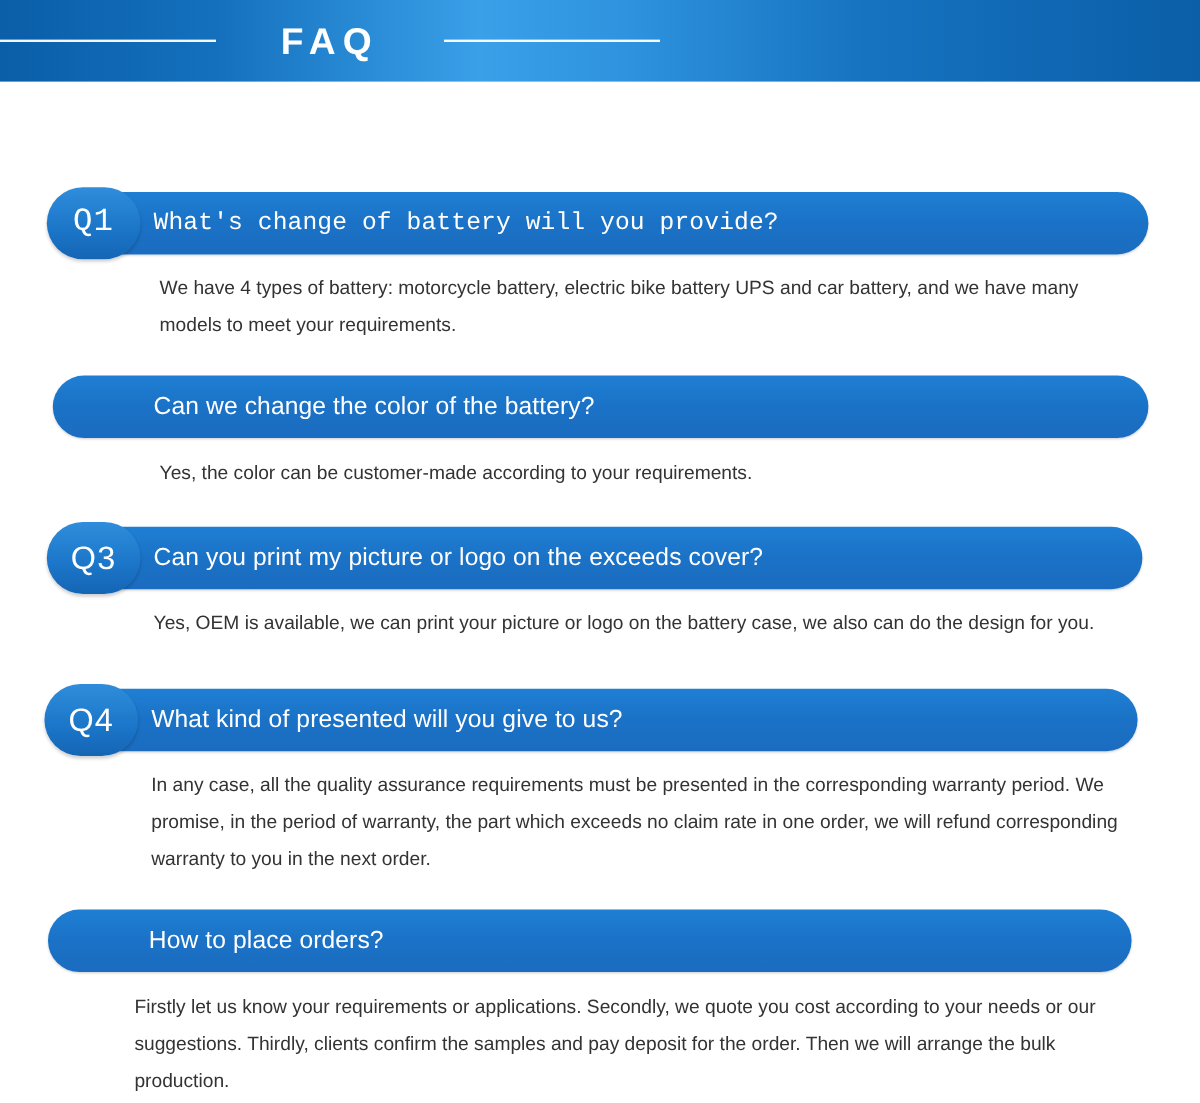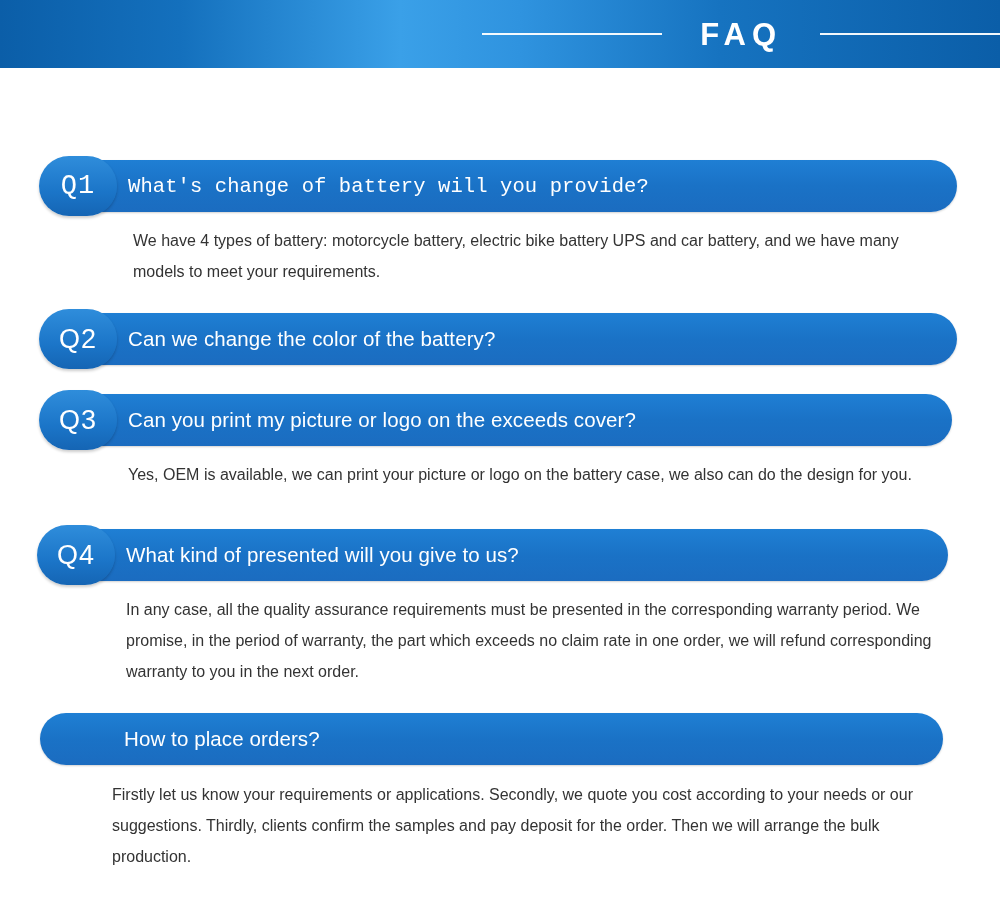--- a/index.html
+++ b/index.html
@@ -31,22 +31,22 @@
         #2f93df 52%,
         #1673c0 72%,
         #0b5ea8 100%);
     display: flex;
     align-items: center;
     justify-content: center;
   }
   .banner-inner {
     display: flex;
     align-items: center;
-    justify-content: flex-end;
-    gap: 0;
+    justify-content: flex-start;
+    gap: 16px;
     width: 100%;
   }
   .rule {
     height: 2px;
     width: 180px;
     background: #ffffff;
     opacity: 0.95;
   }
   .rule.left { margin-right: 38px; }
   .rule.right { margin-left: 38px; }
@@ -148,23 +148,23 @@
     <div class="faq-item item-1">
       <div class="q-bar">
         <div class="q-badge">Q1</div>
         <div class="q-text">What's change of battery will you provide?</div>
       </div>
       <div class="a-text">We have 4 types of battery: motorcycle battery, electric bike battery UPS and car battery, and we have many models to meet your requirements.</div>
     </div>
 
     <div class="faq-item item-2">
       <div class="q-bar">
-        <div class="q-badge">Q2</div>
         <div class="q-text">Can we change the color of the battery?</div>
       </div>
+      <div class="a-text">Yes, the color can be customer-made according to your requirements.</div>
     </div>
 
     <div class="faq-item item-3">
       <div class="q-bar">
         <div class="q-badge">Q3</div>
         <div class="q-text">Can you print my picture or logo on the exceeds cover?</div>
       </div>
       <div class="a-text">Yes, OEM is available, we can print your picture or logo on the battery case, we also can do the design for you.</div>
     </div>
 

